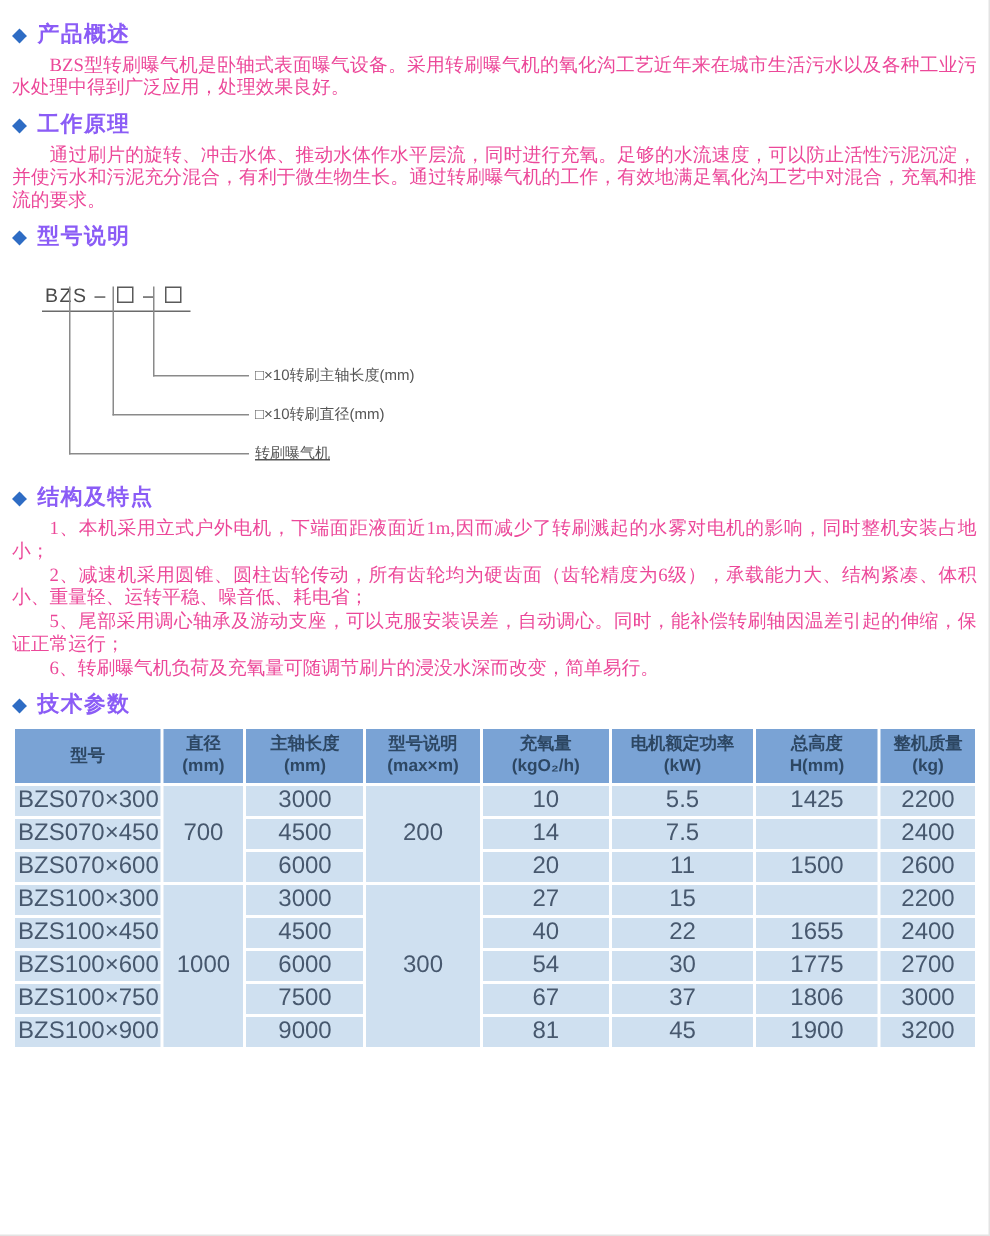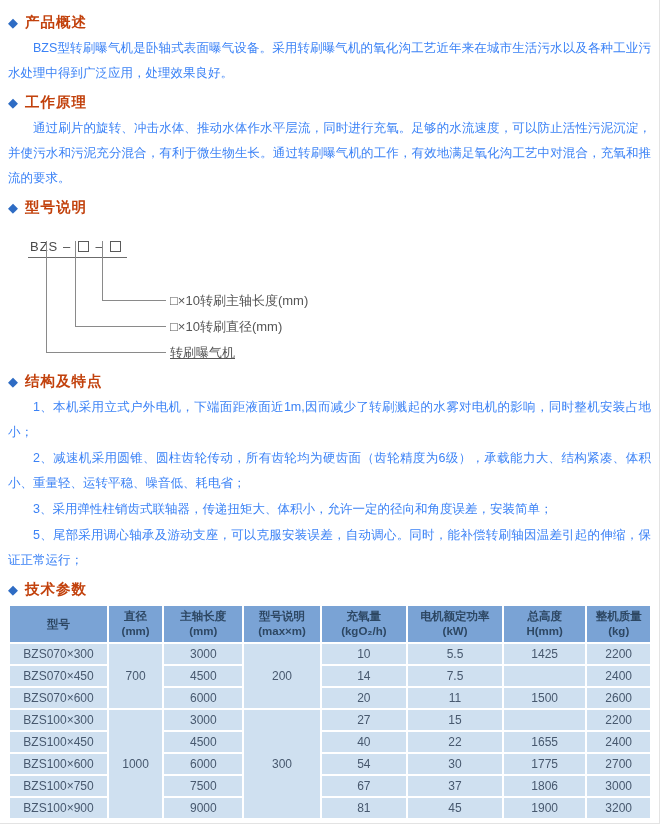--- a/index.html
+++ b/index.html
@@ -8,62 +8,62 @@
     font-family:"Liberation Sans","DejaVu Sans",sans-serif;
     color:#5e5e5e;
     border-right:1px solid #e3e3e3;
     border-bottom:1px solid #e3e3e3;
   }
   .page { padding:6px 8px 0 8px; }
 
   
   .sec { display:flex; align-items:center; gap:7px; margin:7px 0 4px 0; }
   .diamond { color:#2e6cc4; font-size:13px; line-height:1; }
-  .sec-title { font-size:14.5px; font-weight:bold; color:#c2410c; letter-spacing:1px; }
+  .sec-title { font-size:14.5px; font-weight:bold; color:#8b5cf6; letter-spacing:1px; }
 
   
   .para {
-    font-size:12.5px; line-height:25px; color:#3b82f6;
-    text-align:justify; text-indent:2em; margin:4px 0 6px 0;
+    font-size:12.5px; line-height:15px; color:#ec4899;
+    text-align:justify; text-indent:2em; margin:4px 0 6px 0;font-family:Liberation Serif, serif;
   }
   .feat-item { margin:1px 0; }
 
   
   .diagram { position:relative; height:144px; margin:2px 0 2px 0; }
   .model-line {
     position:absolute; left:20px; top:18px;
     display:inline-block; font-size:13px; color:#4a4a4a;
     border-bottom:1px solid #6b6b6b; padding:0 4px 3px 2px; letter-spacing:1px;
   }
   .blank-box {
     display:inline-block; width:11px; height:11px;
     border:1.5px solid #5a5a5a; vertical-align:-1px; margin:0 2px;
   }
   .conn { position:absolute; border-left:1px solid #8a8a8a; border-bottom:1px solid #8a8a8a; }
   .conn-a { left:38px; top:20px; width:120px; height:112px; }
   .conn-b { left:67px; top:20px; width:91px;  height:86px; }
   .conn-c { left:94px; top:20px; width:64px;  height:60px; }
   .dg-label {
-    position:absolute; left:162px; font-size:13px; color:#555; line-height:15px; white-space:nowrap;
+    position:absolute; left:162px; font-size:10px; color:#555; line-height:15px; white-space:nowrap;
   }
   .dg-label-1 { top:72px; }
   .dg-label-2 { top:98px;text-align:center; }
   .dg-label-3 { top:124px;text-decoration:underline; }
 
   
   table.specs {
     width:644px; border-collapse:separate; border-spacing:2px;
     margin-top:5px; table-layout:fixed;
   }
   table.specs th {
     background:#7aa3d5; color:#2d4763; font-size:11.5px; font-weight:600;
     height:36px; line-height:1.3; text-align:center; padding:2px 1px;
   }
   table.specs td {
-    background:#cfe0f0; color:#47586e; font-size:12px;
+    background:#cfe0f0; color:#47586e; font-size:16px;
     text-align:center; height:20px; padding:0 2px;
   }
   .th-sub { display:block; font-weight:600; }
 </style>
 </head>
 <body>
 
 <div class="page">
 
   <div class="sec">
@@ -98,22 +98,22 @@
     <div class="dg-label dg-label-2">□×10转刷直径(mm)</div>
     <div class="dg-label dg-label-3">转刷曝气机</div>
   </div>
 
   <div class="sec">
     <span class="diamond">◆</span>
     <span class="sec-title">结构及特点</span>
   </div>
   <p class="para feat-item">1、本机采用立式户外电机，下端面距液面近1m,因而减少了转刷溅起的水雾对电机的影响，同时整机安装占地小；</p>
   <p class="para feat-item">2、减速机采用圆锥、圆柱齿轮传动，所有齿轮均为硬齿面（齿轮精度为6级），承载能力大、结构紧凑、体积小、重量轻、运转平稳、噪音低、耗电省；</p>
-  <p class="para feat-item">3、采用弹性柱销齿式联轴器，传递扭矩大、体积小，允许一定的径向和角度误差，安装简单；</p>
   <p class="para feat-item">5、尾部采用调心轴承及游动支座，可以克服安装误差，自动调心。同时，能补偿转刷轴因温差引起的伸缩，保证正常运行；</p>
+  <p class="para feat-item">6、转刷曝气机负荷及充氧量可随调节刷片的浸没水深而改变，简单易行。</p>
 
   <div class="sec">
     <span class="diamond">◆</span>
     <span class="sec-title">技术参数</span>
   </div>
 
   <table class="specs">
     <colgroup>
       <col style="width:15.5%">
         <col style="width:8.5%">

